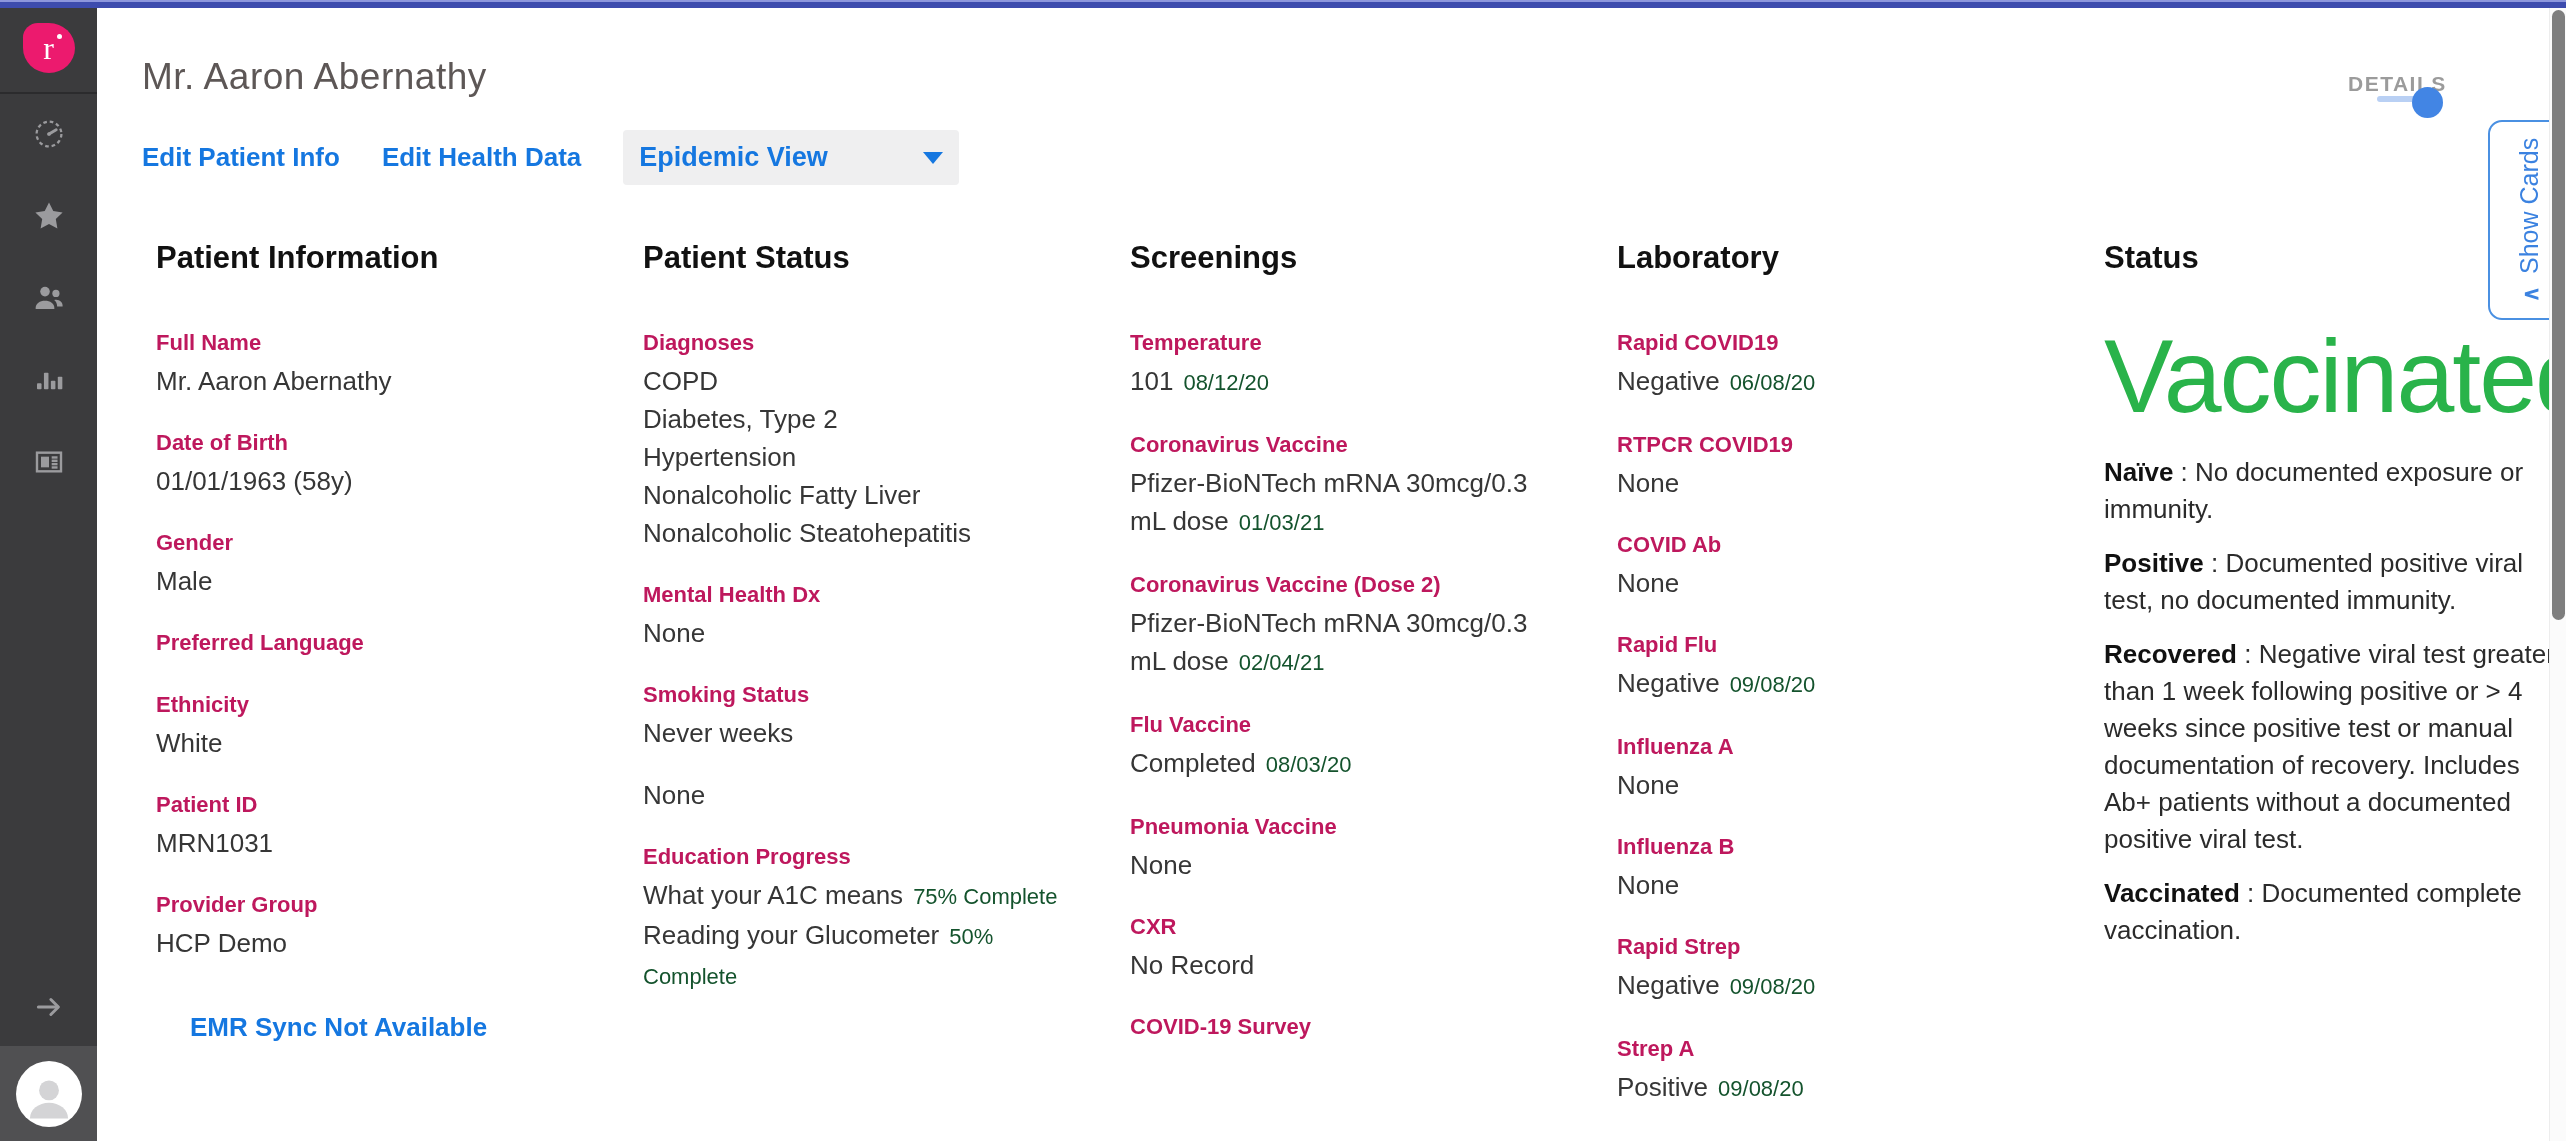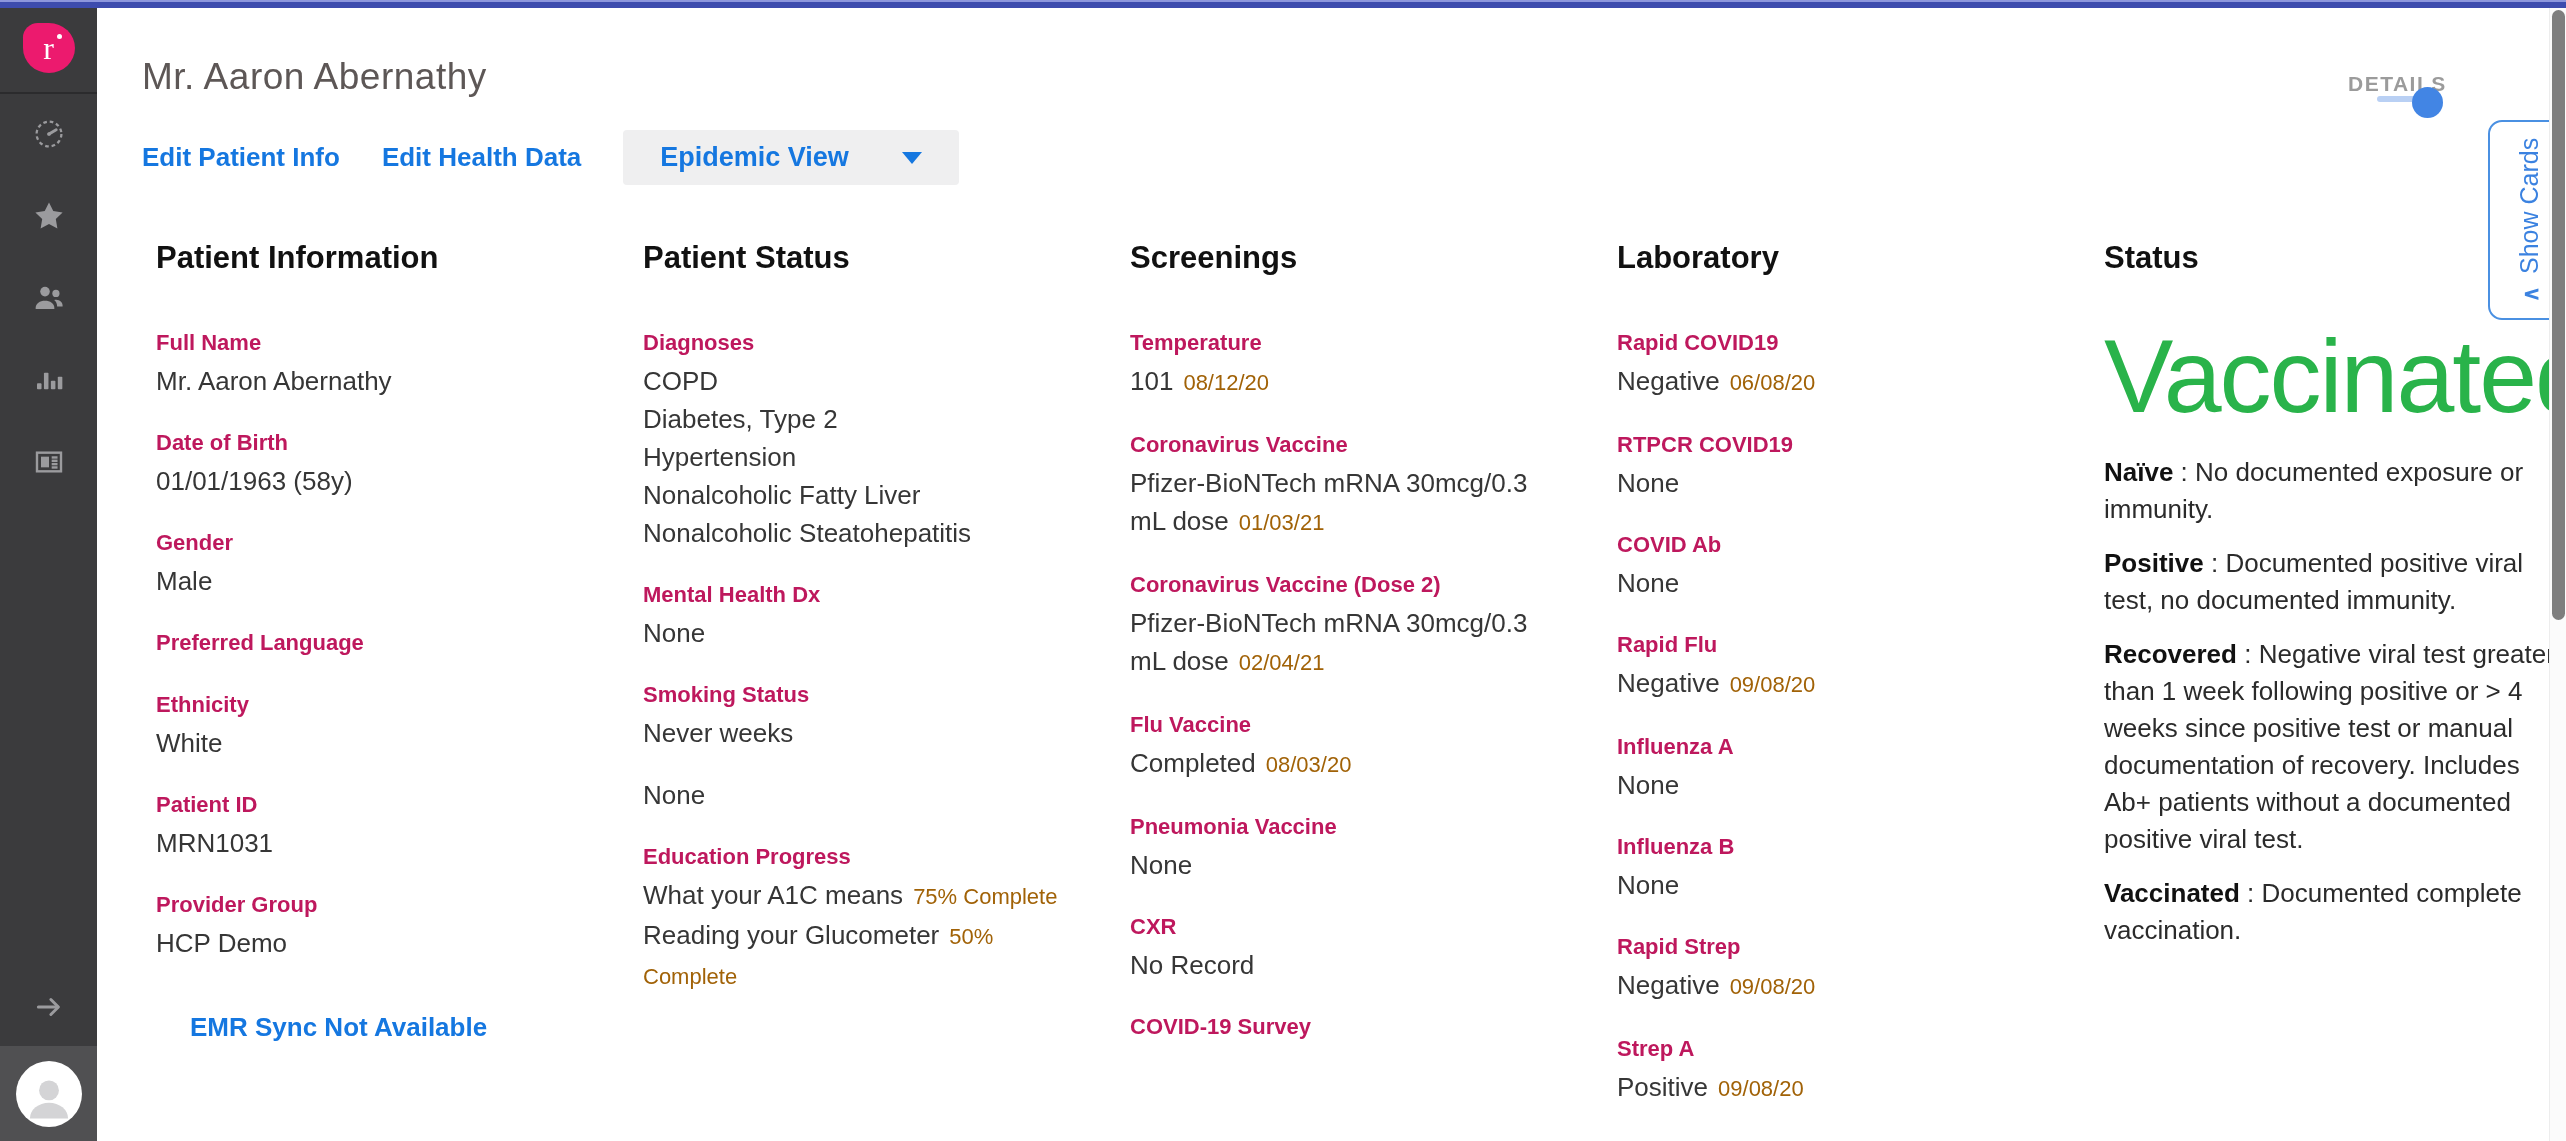--- a/index.html
+++ b/index.html
@@ -72,21 +72,21 @@
   .actions-row {
     position:absolute; left:142px; top:130px; height:55px;
     display:flex; align-items:center;
   }
   .edit-link {
     font-size:26px; font-weight:700; color:#1577e0;
     text-decoration:none; margin-right:42px; cursor:pointer;
   }
   .view-dropdown {
     width:336px; height:55px; background:#efeff0; border-radius:4px;
-    display:flex; align-items:center; padding:0 37px; cursor:pointer;
+    display:flex; align-items:center; padding:0 16px; cursor:pointer;
     margin-left:0;
   }
   .view-dropdown .val { font-size:27px; font-weight:700; color:#1577e0; }
   .caret-down {
     margin-left:auto; width:0; height:0;
     border-left:10px solid transparent; border-right:10px solid transparent;
     border-top:12px solid #1577e0;
   }
 
   
@@ -119,21 +119,21 @@
   }
   .show-cards .chev { font-size:22px; font-weight:700; margin-right:12px; }
 
   
   .cols { position:absolute; left:156px; top:240px; display:flex; }
   .col { width:430px; margin-right:57px; }
   .col-title { font-size:31px; font-weight:700; color:#111; margin-bottom:48px; }
   .field { margin-bottom:24px; }
   .flabel { font-size:22px; font-weight:700; color:#be185d; line-height:38px; }
   .fline  { font-size:26px; font-weight:400; color:#363636; line-height:38px; }
-  .fmuted { font-size:22px; color:#a16207; margin-left:10px; }
+  .fmuted { font-size:22px; color:#14532d; margin-left:10px; }
   .footer-link {
     display:inline-block; margin-left:34px; margin-top:26px;
     font-size:26px; font-weight:700; color:#1577e0; text-decoration:none; cursor:pointer;
   }
 
   
   .col.status { width:458px; margin-right:0; }
   .status-value {
     margin-top:12px; margin-bottom:26px;
     font-size:104px; line-height:104px; font-weight:400; letter-spacing:-2px;

